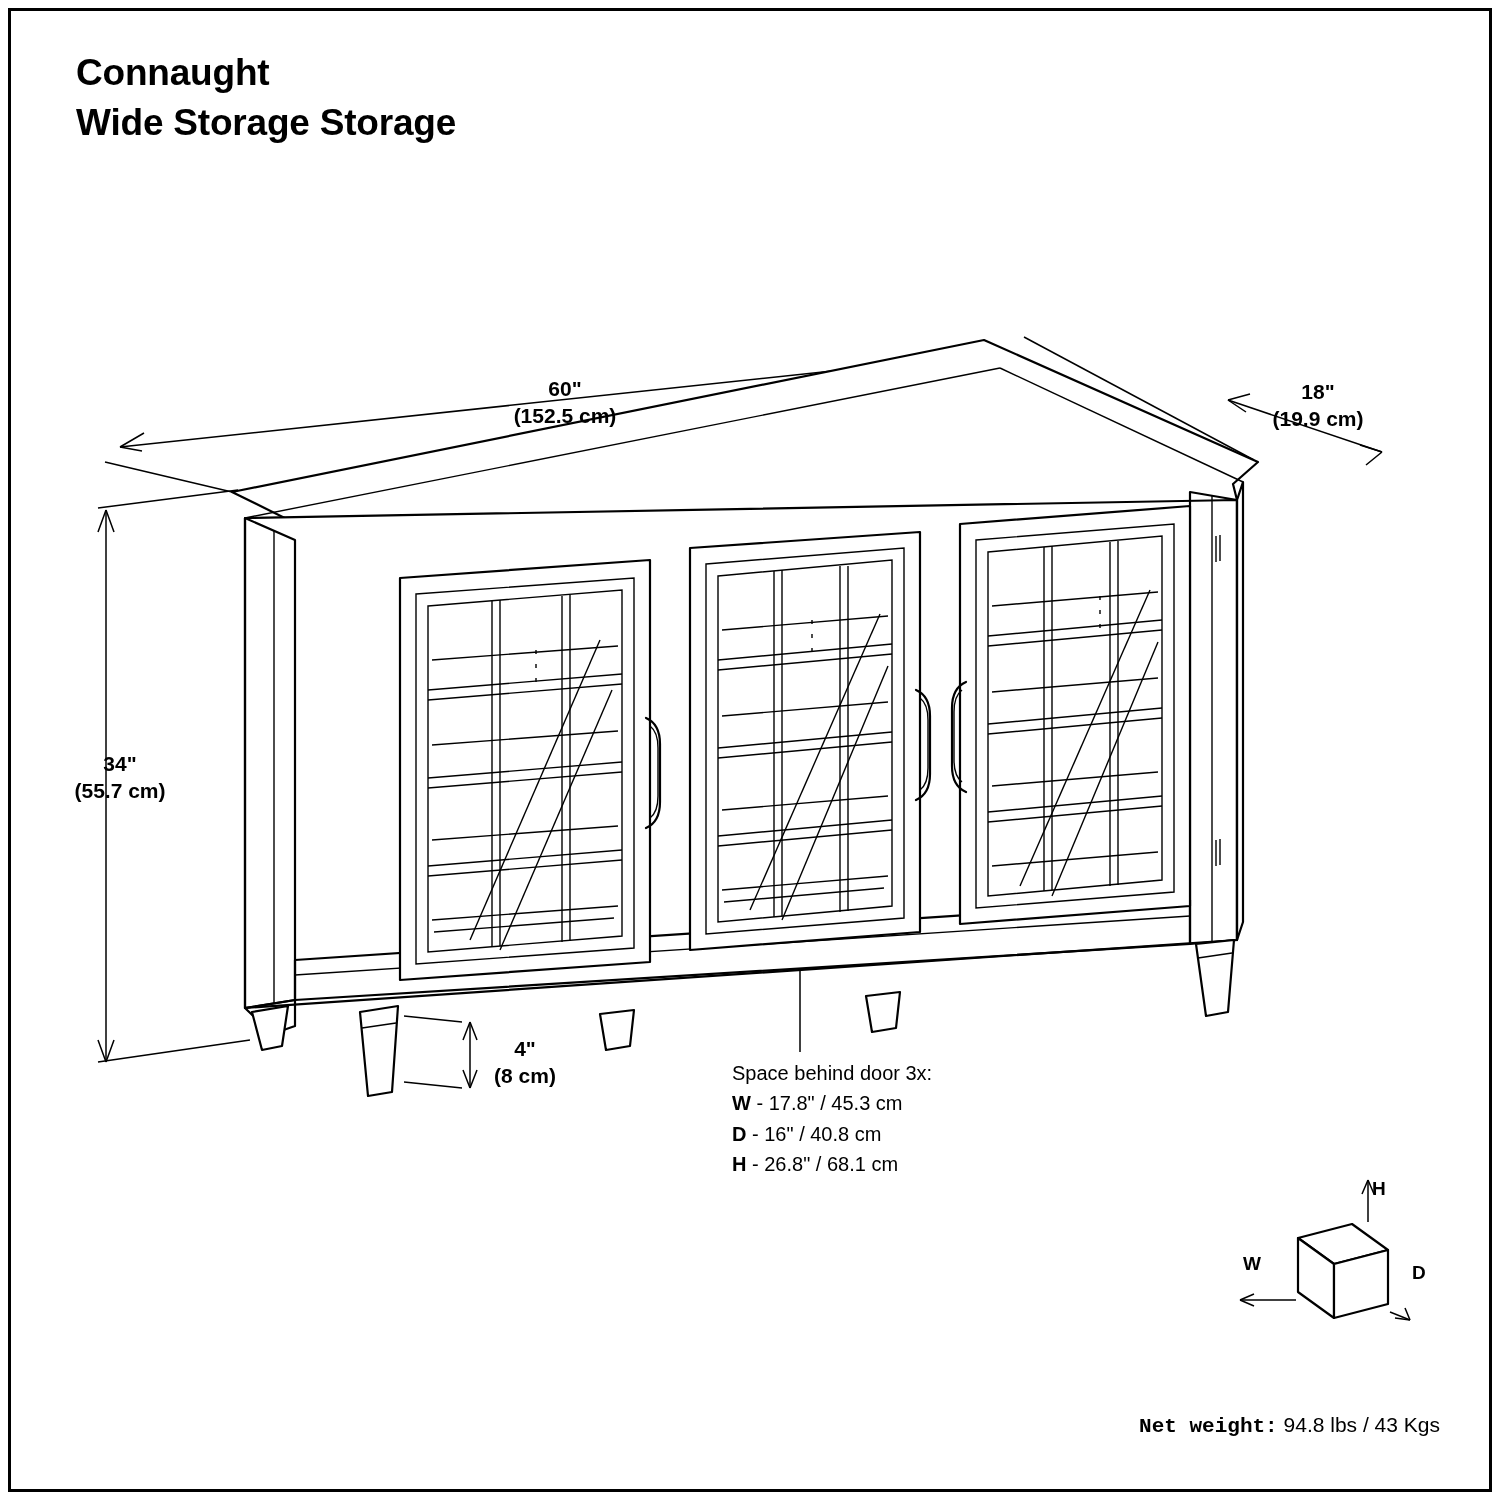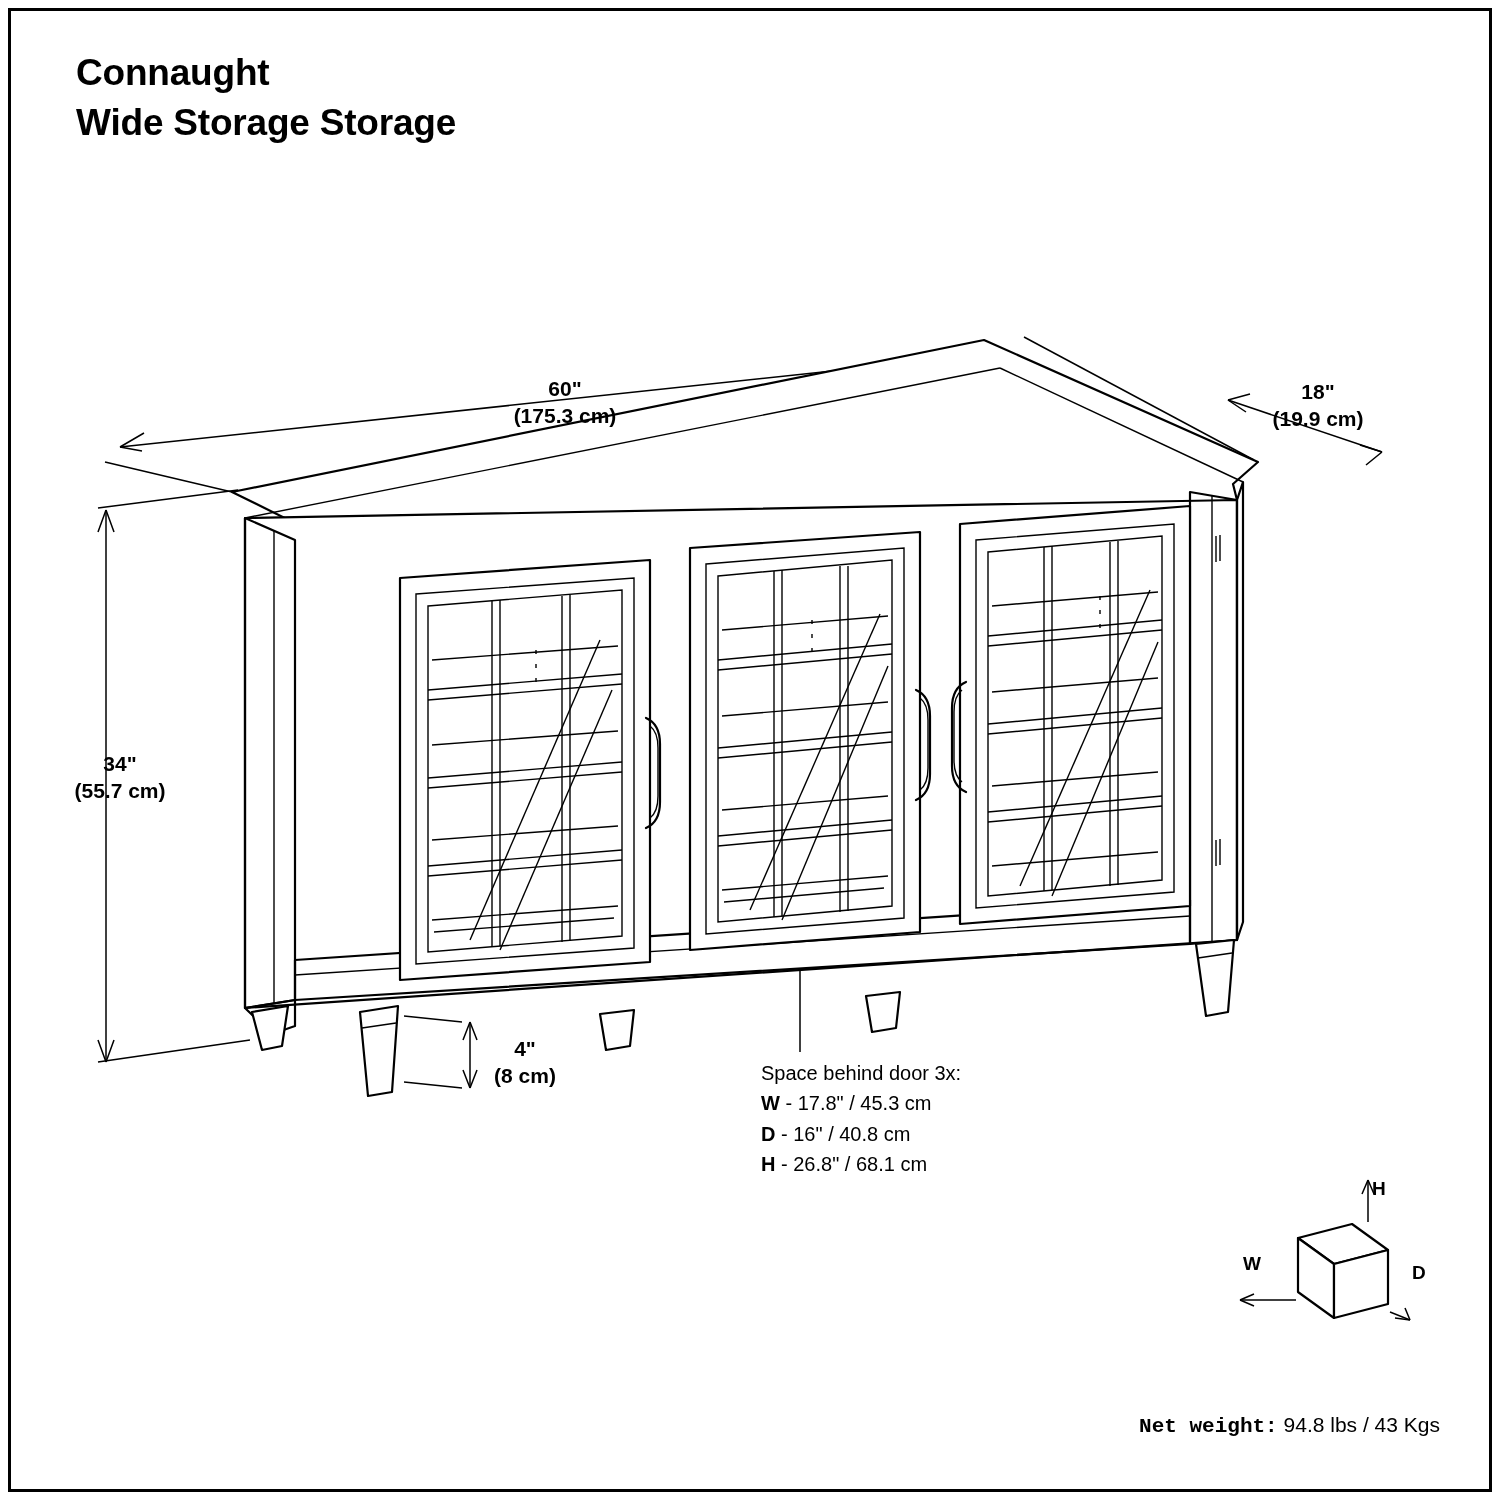--- a/index.html
+++ b/index.html
@@ -64,21 +64,21 @@
     top: 750px;
     width: 140px;
   }
   #dim-leg {
     left: 450px;
     top: 1035px;
     width: 150px;
   }
   #space-note {
     position: absolute;
-    left: 761px;
+    left: 732px;
     top: 1058px;
     font-size: 20px;
     line-height: 1.52;
     white-space: nowrap;
   }
   #space-note .hdr {
     display: block;
   }
   #space-note .row {
     display: block;
@@ -307,21 +307,21 @@
       <path class="dimline" d="M1368 1180 l-6 14 M1368 1180 l6 14"></path>
       <path class="dimline" d="M1296 1300 L1240 1300"></path>
       <path class="dimline" d="M1240 1300 l14 -6 M1240 1300 l14 6"></path>
       <path class="dimline" d="M1390 1312 L1410 1320"></path>
       <path class="dimline" d="M1410 1320 l-15 -2 M1410 1320 l-5 -12"></path>
     </g>
   </svg>
 
   <div class="dim-label" id="dim-width">
     <span>60"</span><br>
-    <span>(175.3 cm)</span>
+    <span>(152.5 cm)</span>
   </div>
 
   <div class="dim-label" id="dim-depth">
     <span>18"</span><br>
     <span>(19.9 cm)</span>
   </div>
 
   <div class="dim-label" id="dim-height">
     <span>34"</span><br>
     <span>(55.7 cm)</span>

